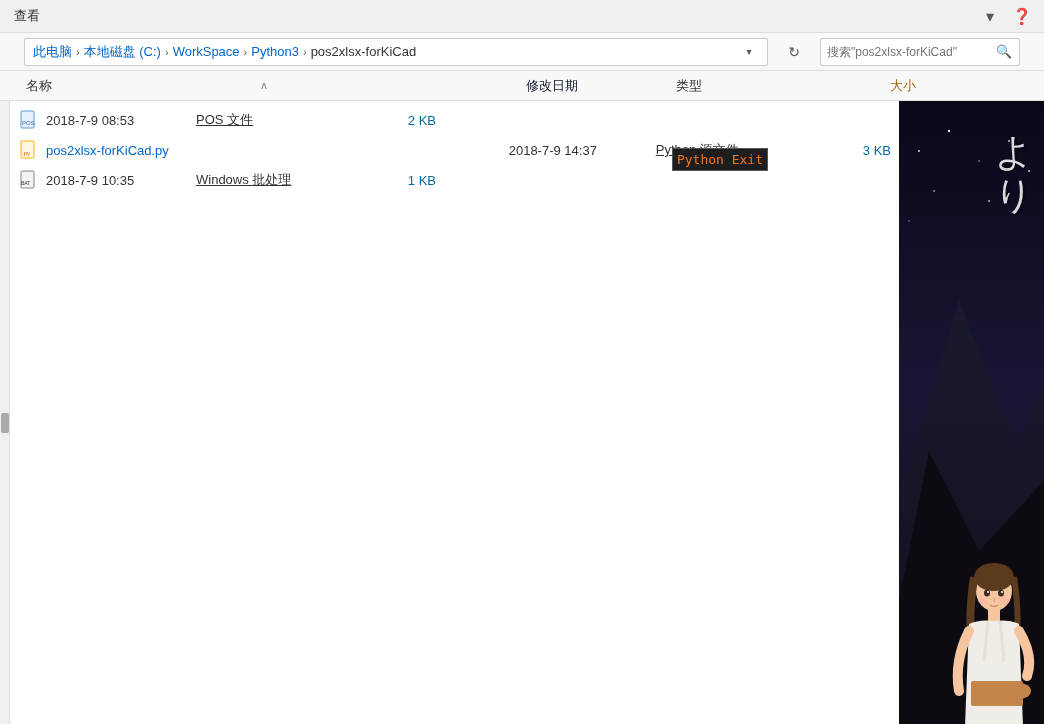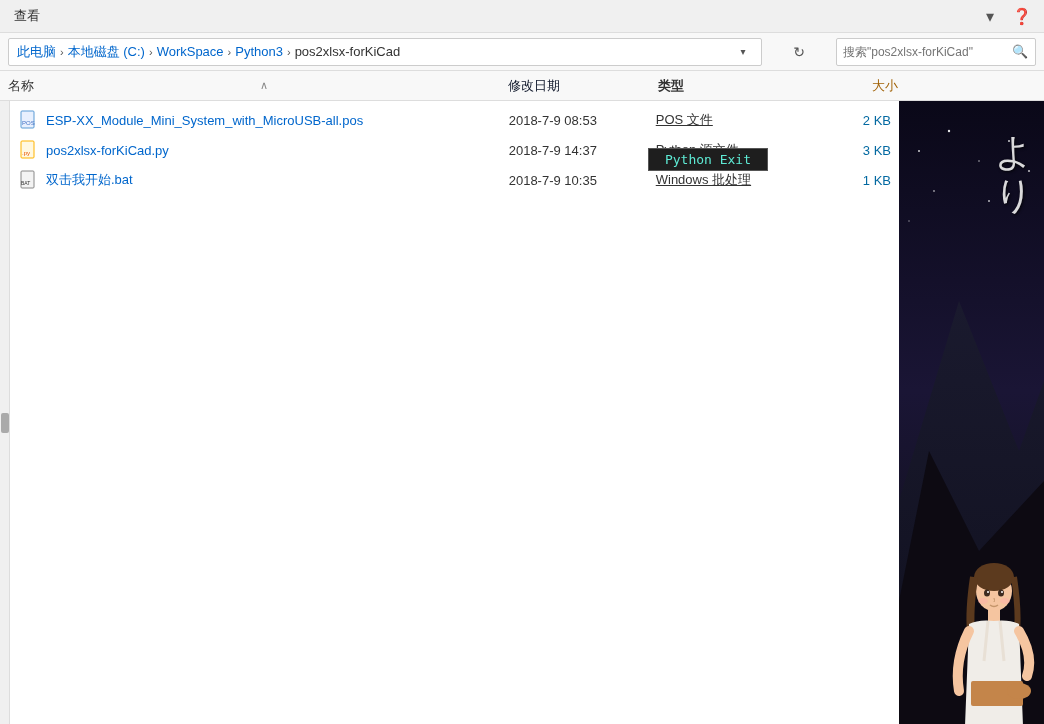--- a/index.html
+++ b/index.html
@@ -45,23 +45,23 @@
       color: #555;
       font-size: 16px;
     }
 
     
     .address-bar {
       display: flex;
       align-items: center;
       background: #f8f8f8;
       border-bottom: 1px solid #ddd;
-      padding: 4px 8px;
+      padding: 4px 24px;
       height: 38px;
-      gap: 23px;
+      gap: 12px;
     }
     .breadcrumb-container {
       display: flex;
       align-items: center;
       flex: 1;
       background: #fff;
       border: 1px solid #ccc;
       border-radius: 2px;
       padding: 3px 8px;
       height: 28px;
@@ -138,23 +138,23 @@
       height: 30px;
       position: relative;
     }
     .col-up-arrow {
       position: absolute;
       left: 260px;
       color: #888;
       font-size: 11px;
       cursor: pointer;
     }
-    .col-name { width: 500px; font-weight: normal; color: #333; cursor: pointer; }
+    .col-name { width: 500px; font-weight: normal; color: #333; cursor: pointer; margin-left: 18px; }
     .col-date { width: 150px; font-weight: normal; color: #0f172a; cursor: pointer; }
-    .col-type { width: 160px; font-weight: bold; color: #333; cursor: pointer; }
+    .col-type { width: 160px; font-weight: normal; color: #333; cursor: pointer; }
     .col-size { width: 80px; font-weight: normal; color: #a16207; cursor: pointer; text-align: right; }
 
     
     .file-area {
       display: flex;
       flex: 1;
       overflow: hidden;
     }
     .file-list {
       flex: 1;
@@ -307,21 +307,20 @@
 
   <div class="file-list">
 
     <div class="file-row">
       <div class="file-icon">
         <svg width="18" height="20" viewBox="0 0 18 20">
           <rect x="1" y="1" width="13" height="17" rx="1" fill="#e8f0fe" stroke="#5b9bd5" stroke-width="1"></rect>
           <text x="2" y="15" font-size="6" fill="#4472c4">POS</text>
         </svg>
       </div>
-      <span class="file-name">ESP-XX_Module_Mini_System_with_MicroUSB-all.pos</span>
       <span class="file-date">2018-7-9 08:53</span>
       <span class="file-type">POS 文件</span>
       <span class="file-size">2 KB</span>
     </div>
 
     <div class="file-row">
       <div class="file-icon">
         <svg width="18" height="20" viewBox="0 0 18 20">
           <rect x="1" y="1" width="13" height="17" rx="1" fill="#fff8e1" stroke="#ffb300" stroke-width="1"></rect>
           <text x="2" y="15" font-size="6" fill="#e65100">.py</text>
@@ -333,21 +332,20 @@
       <span class="file-size">3 KB</span>
     </div>
 
     <div class="file-row">
       <div class="file-icon">
         <svg width="18" height="20" viewBox="0 0 18 20">
           <rect x="1" y="1" width="13" height="17" rx="1" fill="#f3f3f3" stroke="#888" stroke-width="1"></rect>
           <text x="1" y="15" font-size="5" fill="#333">BAT</text>
         </svg>
       </div>
-      <span class="file-name">双击我开始.bat</span>
       <span class="file-date">2018-7-9 10:35</span>
       <span class="file-type">Windows 批处理</span>
       <span class="file-size">1 KB</span>
     </div>
 
   </div>
 
   <div class="side-panel">
     <div class="side-panel-bg">
 
@@ -415,15 +413,15 @@
 
         <ellipse cx="79" cy="718" rx="8" ry="5" fill="#f5c5a0"></ellipse>
         <ellipse cx="109" cy="718" rx="8" ry="5" fill="#f5c5a0"></ellipse>
       </svg>
 
       <div class="jp-text" style="position:absolute; top:8px; right:8px; font-size:38px; color:rgba(255,255,255,0.85); font-family:serif; writing-mode:vertical-rl; line-height:1.2; text-shadow: 1px 1px 3px rgba(0,0,0,0.8);">より</div>
     </div>
   </div>
 </div>
 
-<div class="python-exit-overlay" style="position:fixed; top:148px; right:276px; background:#1e1e1e; color:#5eead4; font-family:Consolas,monospace; font-size:13px; padding:3px 16px; border:1px solid #555; z-index:20;">
+<div class="python-exit-overlay" style="position:fixed; top:148px; right:276px; background:#1e1e1e; color:#f97316; font-family:Consolas,monospace; font-size:13px; padding:3px 4px; border:1px solid #555; z-index:20;">
   <span>Python Exit</span>
 </div>
 
 </body></html>

